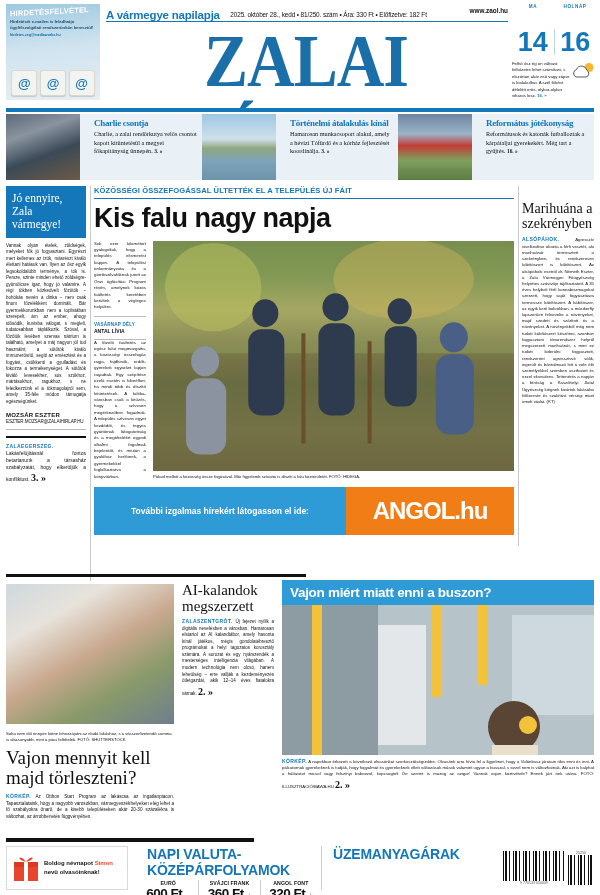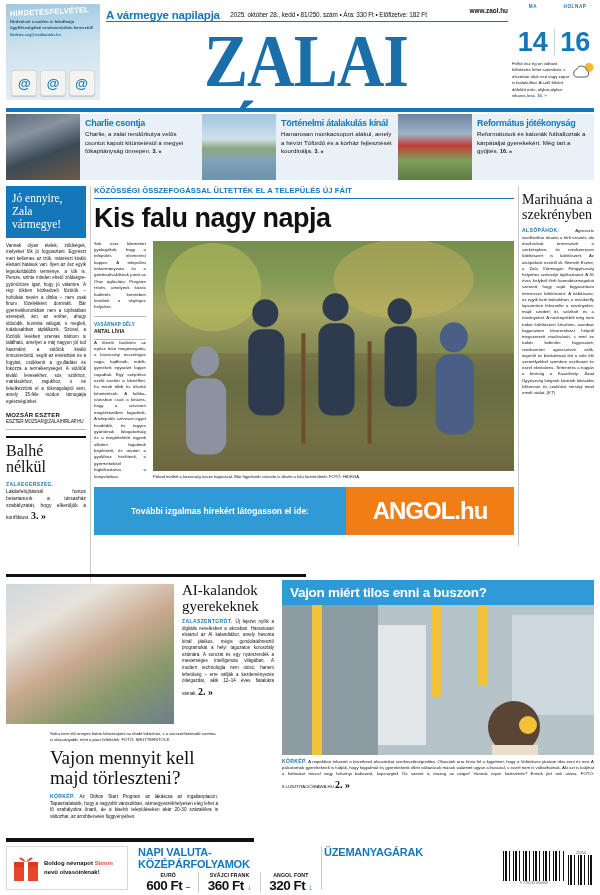--- a/index.html
+++ b/index.html
@@ -40,21 +40,21 @@
   .w-body{position:relative;margin-top:5px;font-size:4.3px;line-height:1.5;color:#111;padding-right:26px;}
   .w-page{color:#1477ba;font-weight:bold;}
   .w-icon{position:absolute;right:0;top:0;width:26px;height:20px;}
 
   .bar-blue{position:absolute;left:6px;right:6px;top:108px;height:4px;background:#1477ba;}
 
   
   .teasers{position:absolute;left:6px;right:6px;top:114px;height:66px;background:#e9f1f6;display:flex;}
   .teaser{display:flex;flex:1;min-width:0;}
   .t-img{width:74px;flex:0 0 74px;background-size:cover;background-position:center;}
-  .t-txt{padding:5px 5px 0 5px;min-width:0;}
+  .t-txt{padding:5px 5px 0 14px;min-width:0;font-family:Liberation Serif, serif;}
   .t-h{font-size:9px;font-weight:bold;color:#1477ba;line-height:1.05;margin-bottom:2px;letter-spacing:-.3px;}
   .t-p{font-size:6.2px;line-height:1.34;color:#111;}
   .t-pg{color:#111;font-weight:bold;font-size:5.4px;}
 
   
   .img-dog{background:linear-gradient(160deg,#5c6a78 0%,#8a94a0 30%,#3b4a57 60%,#6d5a46 100%);}
   .img-lake{background:linear-gradient(180deg,#9fc7e4 0%,#cfe0ea 38%,#8fa77f 52%,#7fa3b8 70%,#6d94ad 100%);}
   .img-foot{background:linear-gradient(180deg,#6d84a0 0%,#9bb4c8 30%,#c23c36 48%,#7fa05e 70%,#5d7c43 100%);}
 
   
@@ -90,21 +90,21 @@
      position:relative;overflow:hidden;}
   .photo-people{position:absolute;inset:0;}
   .cap{font-size:4.2px;line-height:1.4;margin-top:3px;color:#111;}
   .promo{margin-top:8px;height:48px;display:flex;}
   .promo-l{flex:1;background:#2e9ad6;color:#fff;display:flex;align-items:center;justify-content:center;
     text-align:center;font-size:8.5px;font-weight:bold;line-height:1.3;padding:0 6px;}
   .promo-r{width:168px;background:#f07d16;color:#fff;display:flex;align-items:center;justify-content:center;
     font-size:24px;font-weight:bold;letter-spacing:-1px;}
 
   
-  .colR{position:absolute;left:516px;top:4px;width:72px;}
+  .colR{position:absolute;left:516px;top:13px;width:72px;}
   .colR .h-serif{font-size:14px;}
   .colR p{font-size:4.3px;line-height:1.45;margin:4px 0 0 0;text-align:justify;}
 
   
   .lower{position:absolute;left:6px;right:6px;top:574px;height:256px;}
   .blk-rule{position:absolute;left:0;top:0;width:300px;border-top:3px solid #111;}
   .photo-keys{position:absolute;left:0;top:10px;width:168px;height:140px;
     background:linear-gradient(150deg,#cfd8dc 0%,#e7e3dc 25%,#c8a88e 50%,#8a9a6a 72%,#6d7f8c 100%);}
   .cap-s{font-size:4.2px;line-height:1.4;margin-top:3px;}
   .mid-head{font-family:"Liberation Serif",serif;font-size:19px;line-height:1.06;}
@@ -120,21 +120,21 @@
   .bus-cap{font-size:4.3px;line-height:1.45;margin-top:3px;text-align:justify;}
 
   
   .foot-rule{position:absolute;left:6px;top:838px;width:248px;border-top:4px solid #111;}
   .footer{position:absolute;left:6px;right:6px;top:846px;height:44px;display:flex;align-items:stretch;}
   .gift{width:122px;border:1px solid #d9d9d9;display:flex;align-items:center;padding:0 4px;box-sizing:border-box;}
   .gift-ico{width:30px;height:30px;position:relative;flex:0 0 30px;}
   .gift-txt{font-size:6px;line-height:1.45;font-weight:bold;color:#111;padding-left:3px;}
   .gift-name{color:#e8452c;}
   .fx{flex:1;padding-left:10px;}
-  .fx-h,.fuel-h{font-size:11px;font-weight:bold;color:#1477ba;letter-spacing:-.2px;}
+  .fx-h,.fuel-h{font-size:14px;font-weight:bold;color:#1477ba;letter-spacing:-.2px;margin-left:9px;}
   .fx-row{display:flex;margin-top:2px;}
   .fx-cell{flex:1;text-align:center;border-left:1px solid #ccc;}
   .fx-cell:first-child{border-left:0;}
   .fx-lab{font-size:5.2px;font-weight:bold;letter-spacing:.1px;}
   .fx-val{font-size:13.5px;font-weight:bold;letter-spacing:-.5px;}
   .arrow-d{color:#1477ba;font-size:9px;}
   .fuel{width:150px;border-left:1px solid #ccc;padding-left:2px;}
   .fuel-row{display:flex;align-items:center;margin-top:4px;gap:6px;}
   .pump{width:15px;height:19px;position:relative;}
   .fuel-val{font-size:12.5px;font-weight:bold;letter-spacing:-.4px;}
@@ -229,21 +229,20 @@
     <div class="vline" style="left:512px;height:360px;"></div>
 
     <div class="colL">
       <div class="jo-reggelt" style="white-space:pre-line">Jó ennyire,
 Zala vármegye!</div>
       <p>Vannak olyan ételek, zöldségek, melyeket fők jó fogyasztani. Egyrészt mert kellemes az ízük, másrészt kiváló élettani hatásuk van. Ilyen az ősz egyik legsokoldalúbb terménye, a tök is. Persze, szinte minden ehető zöldségre-gyümölcsre igaz, hogy jó valamire. A régi tökben közkedvelt főzötök – bohókás nevén a dinka – nem csak finom főzelékként dominált. Bár gyermekkorunkban nem a toplistában szerepelt, ám az ember, ahogy idősödik, kuvisba válogat, s megleli, tudatosabban táplálkozik. Szóval, a főzőtök levében szervas nátrium is található, amelyet a máj nagyon jól tud használni; a sütőtök kiváló immunerősítő, segíti az emésztést és a fogyást, csökkenti a gyulladást és fokozza a termékenységet. A sütőtök kiváló levesekhez, sós szókhoz, mártásokhoz, ragukhoz, s ne feledkezzünk el a tökmagolajról sem, amely 35-féle módon támogatja egészségünket.</p>
       <div class="byline">MOZSÁR ESZTER</div>
       <div class="mail">ESZTER.MOZSAR@ZALAIHIRLAP.HU</div>
       <div class="hr-b"></div>
       <div class="hr-thick"></div>
-      <div class="h-serif">Balhé nélkül</div>
       <div class="body">
         <span class="lead-city">ZALAEGERSZEG.</span>
         <span>Lakásfelújításnál fontos betartanunk a társasház szabályzatát, hogy elkerüljük a konfliktust.</span>
         <span class="pgnum">3. »</span>
       </div>
     </div>
 
     <div class="colC">
       <div class="kicker">KÖZÖSSÉGI ÖSSZEFOGÁSSAL ÜLTETTÉK EL A TELEPÜLÉS ÚJ FÁIT</div>
       <div class="kicker-rule"></div>
@@ -304,43 +303,43 @@
         <span>Agresszív viselkedése okozta a férfi vesztét, aki marihuánát termesztett a szekrényben, és rendszeresen kábítószert is kábítószert. Az alsópáhoki esetről dr. Németh Eszter, a Zala Vármegyei Főügyészség helyettes szóvivője tájékoztatott. A 35 éves helybeli férfi kannabiszmagokat szerzett, hogy saját fogyasztásra termessze kábítószert. A kábítószer, az egyik kerti bokrokban, a másikerfly lapszerűen felnevelte a növényeket, majd szedett és szárított és a növényeket. A növényekből még nem tudott kábítószert készíteni, azonban fogyasztani tónarendszer helyről megszerzett marihuánát, s mint ez tudott kiderülni fogyasztott, rendszerrint agresszívvé válik, ingerült és bántalmazó lett a vele élő személyekkel szemben oszthatott és ezzel ekvivalens. Tettenérés a napján a bíróság a Kaszóhelyi Jlatal Ügyészség kiégnek kizártok lakásába fölkereste és szakítást vérségi miatt emelt vádat. (KT)</span>
       </p>
     </div>
   </div>
 
   <div class="lower">
     <div class="blk-rule"></div>
 
     <div>
       <div class="photo-keys"></div>
-      <div style="position:absolute;left:0;top:154px;width:168px;margin-left:44px;">
+      <div style="position:absolute;left:0;top:154px;width:168px;">
         <div class="cap-s">Soha nem elő ennyire kötne lehezzájutni az eladó lakáshoz, s a vásszerfizetendő summa is alacsonyabb, mint a piaci feltételek. FOTÓ: SHUTTERSTOCK</div>
         <div class="mid-head" style="white-space:pre-line;margin-top:5px;">Vajon mennyit kell
 majd törleszteni?</div>
         <div class="mid-body" style="margin-top:5px;">
           <span class="lead-city">KÖRKÉP.</span>
           <span>Az Otthon Start Program az lakáscsa az ingatlanpiacon. Tapasztalataink, hogy a nagyobb városokban, vármegyeszékhelyeken elég lehet a fő szabályokra őnarő, de a kisebb településeken akár 20-30 százalékra is változhat, az árrobbenetés függvényében.</span>
         </div>
       </div>
     </div>
 
     <div class="ai-col">
       <div class="ai-head" style="white-space:pre-line">AI-kalandok
-gyerekeknek</div>
+megszerzett</div>
       <p>
         <span class="lead-city">ZALASZENTGRÓT.</span>
         <span>Új fejezet nyílik a digitális nevelésben a városban. Hamarosan elstartol az AI kalandtábor, amely havonta kínál játékos, mégis gondolatébresztő programokat a helyi tagozatos korosztály számára. A sorozat és egy nyárszendék a mesterséges intelligencia világában. A modern technológia nem olcsó, hanem lehetőség – erre vallják a kezdeményezés ötletgazdái, akik 12–14 éves fiatalokra várnak.</span>
         <span class="pgnum">2. »</span>
       </p>
     </div>
 
     <div class="bus">
-      <div class="bus-bar">Vajon miért tilos enni a buszon?</div>
+      <div class="bus-bar">Vajon miért miatt enni a buszon?</div>
       <div class="bus-photo">
         <svg viewBox="0 0 312 150" preserveAspectRatio="none" width="100%" height="100%">
           <rect width="312" height="150" fill="#b6c3c9"></rect>
           <rect x="0" y="0" width="96" height="150" fill="#8d9ca3"></rect>
           <rect x="230" y="10" width="82" height="100" fill="#cdd9de"></rect>
           <rect x="30" y="0" width="10" height="150" fill="#f2c23a"></rect>
           <rect x="150" y="0" width="9" height="92" fill="#f2c23a"></rect>
           <rect x="196" y="0" width="9" height="80" fill="#f2c23a"></rect>
           <rect x="96" y="20" width="48" height="120" fill="#e3e7e9"></rect>
           <circle cx="232" cy="122" r="26" fill="#5a4434"></circle>

